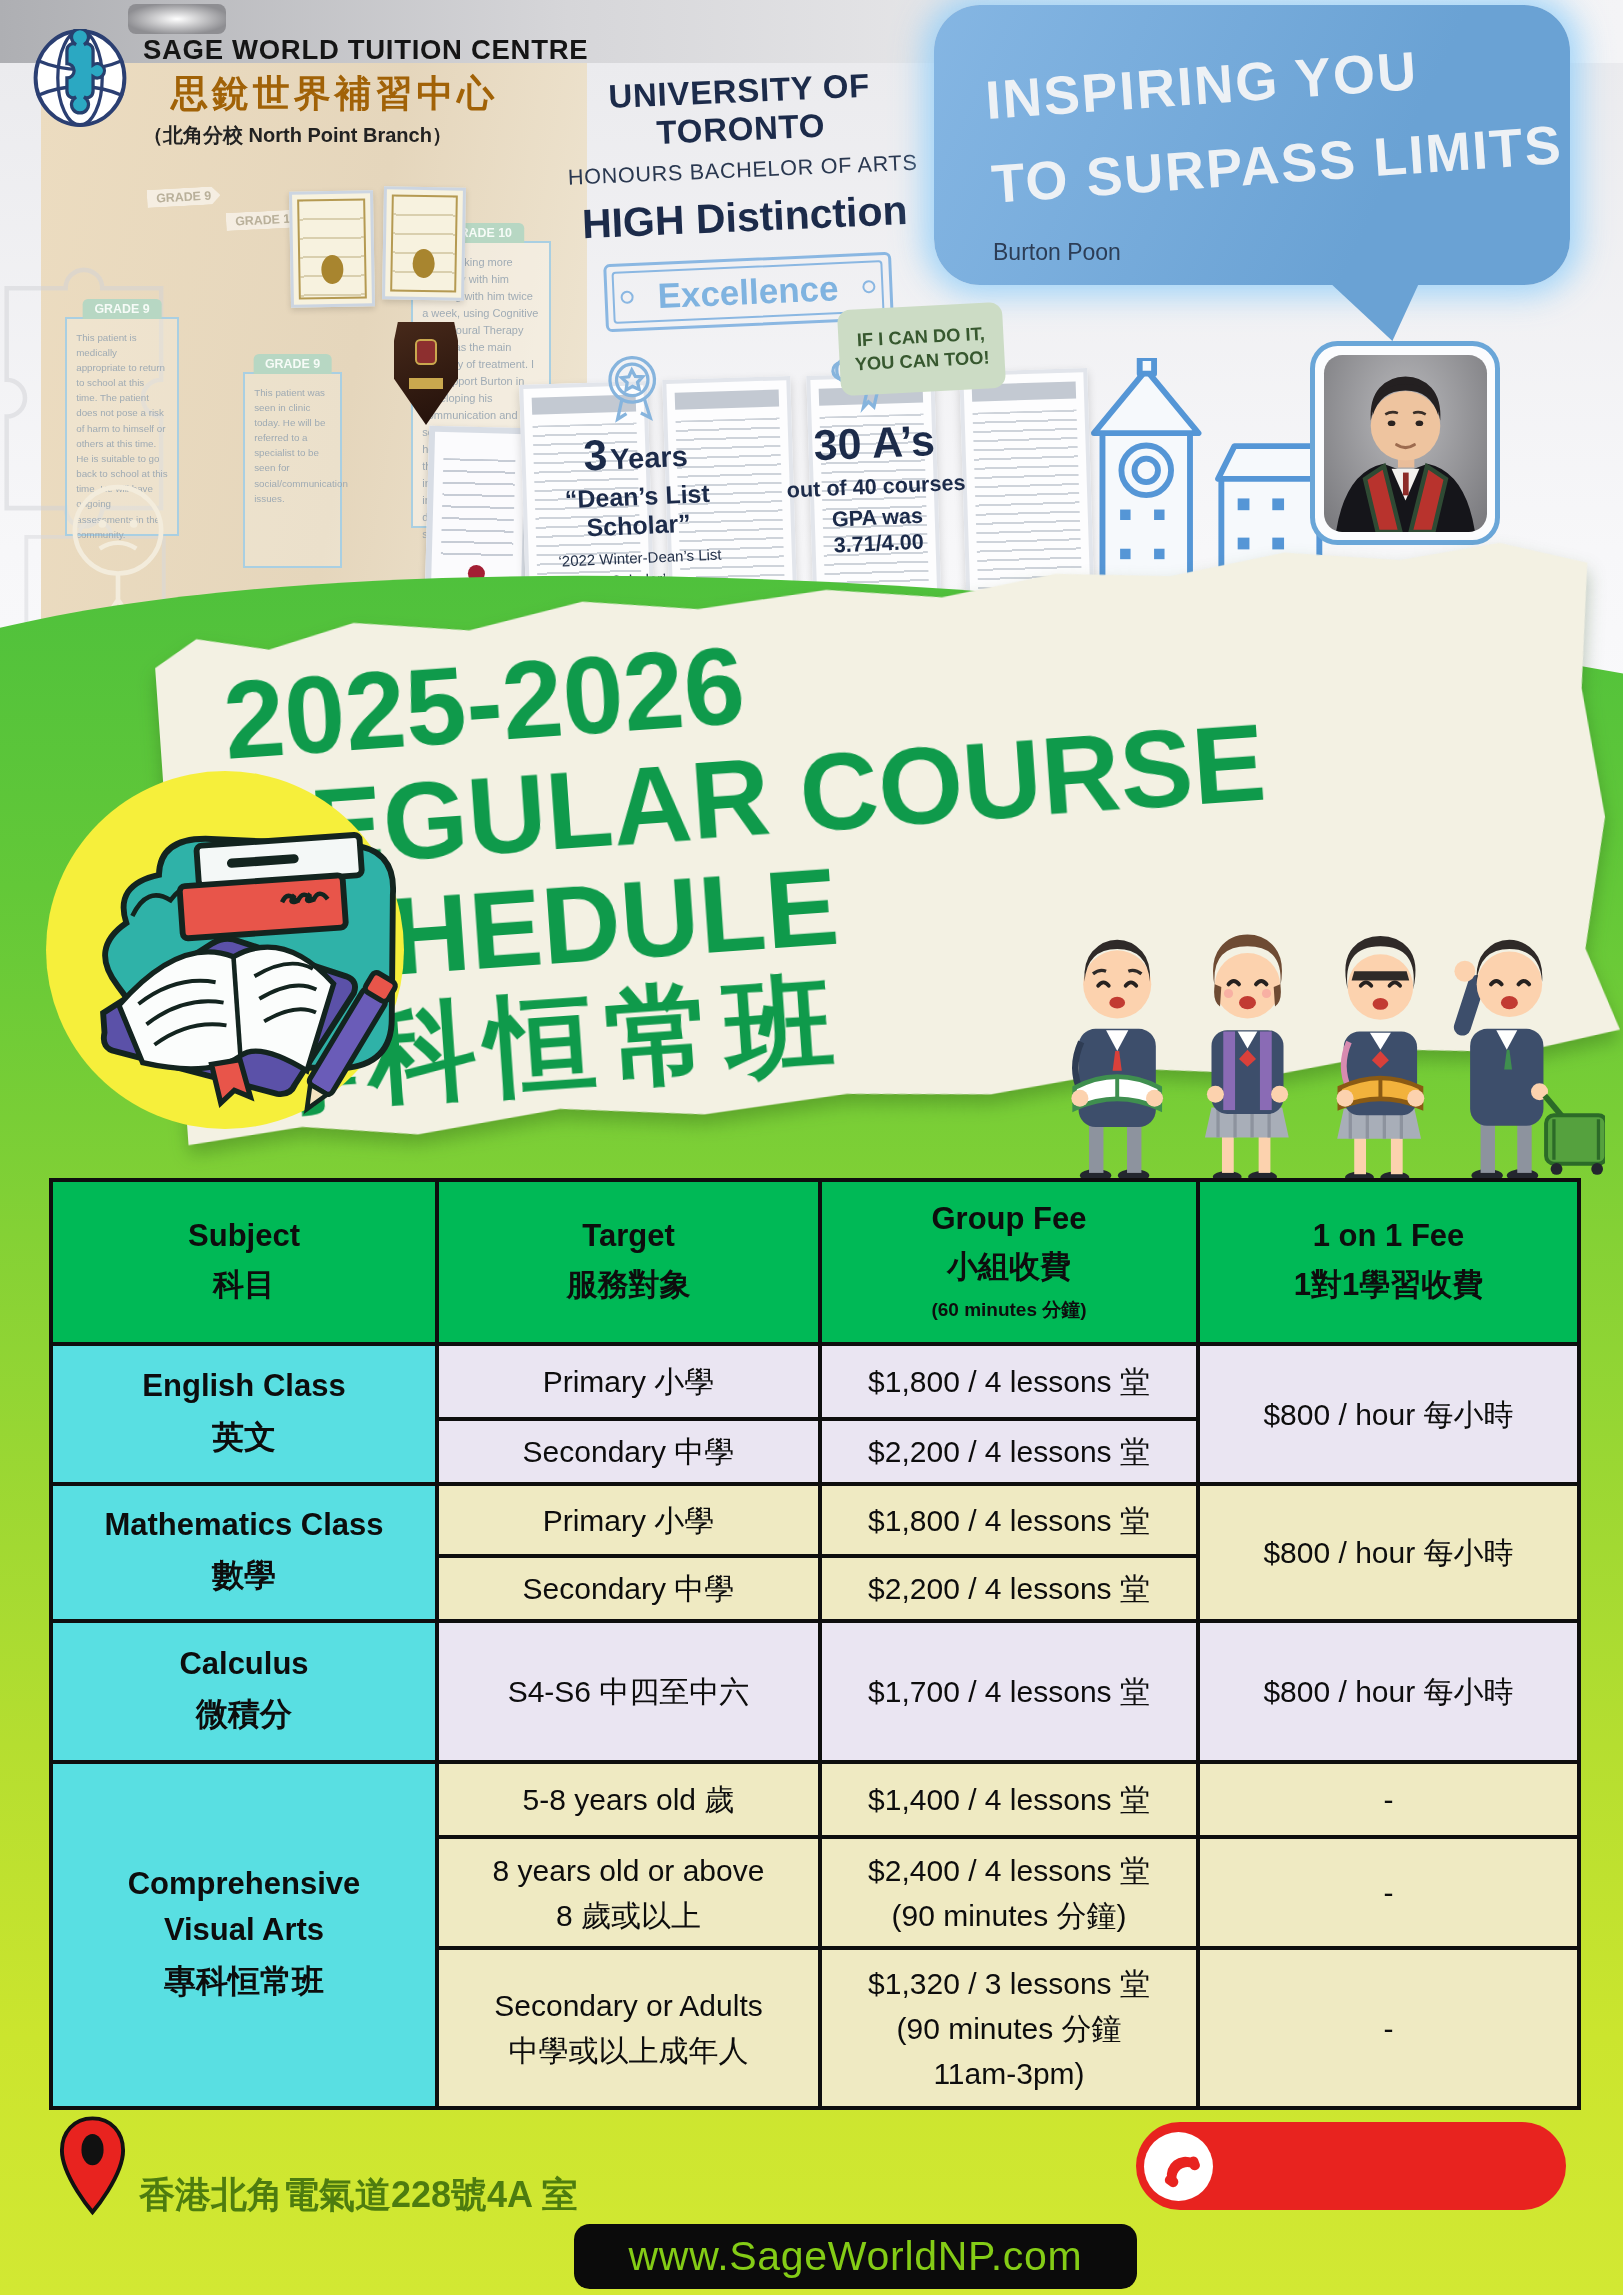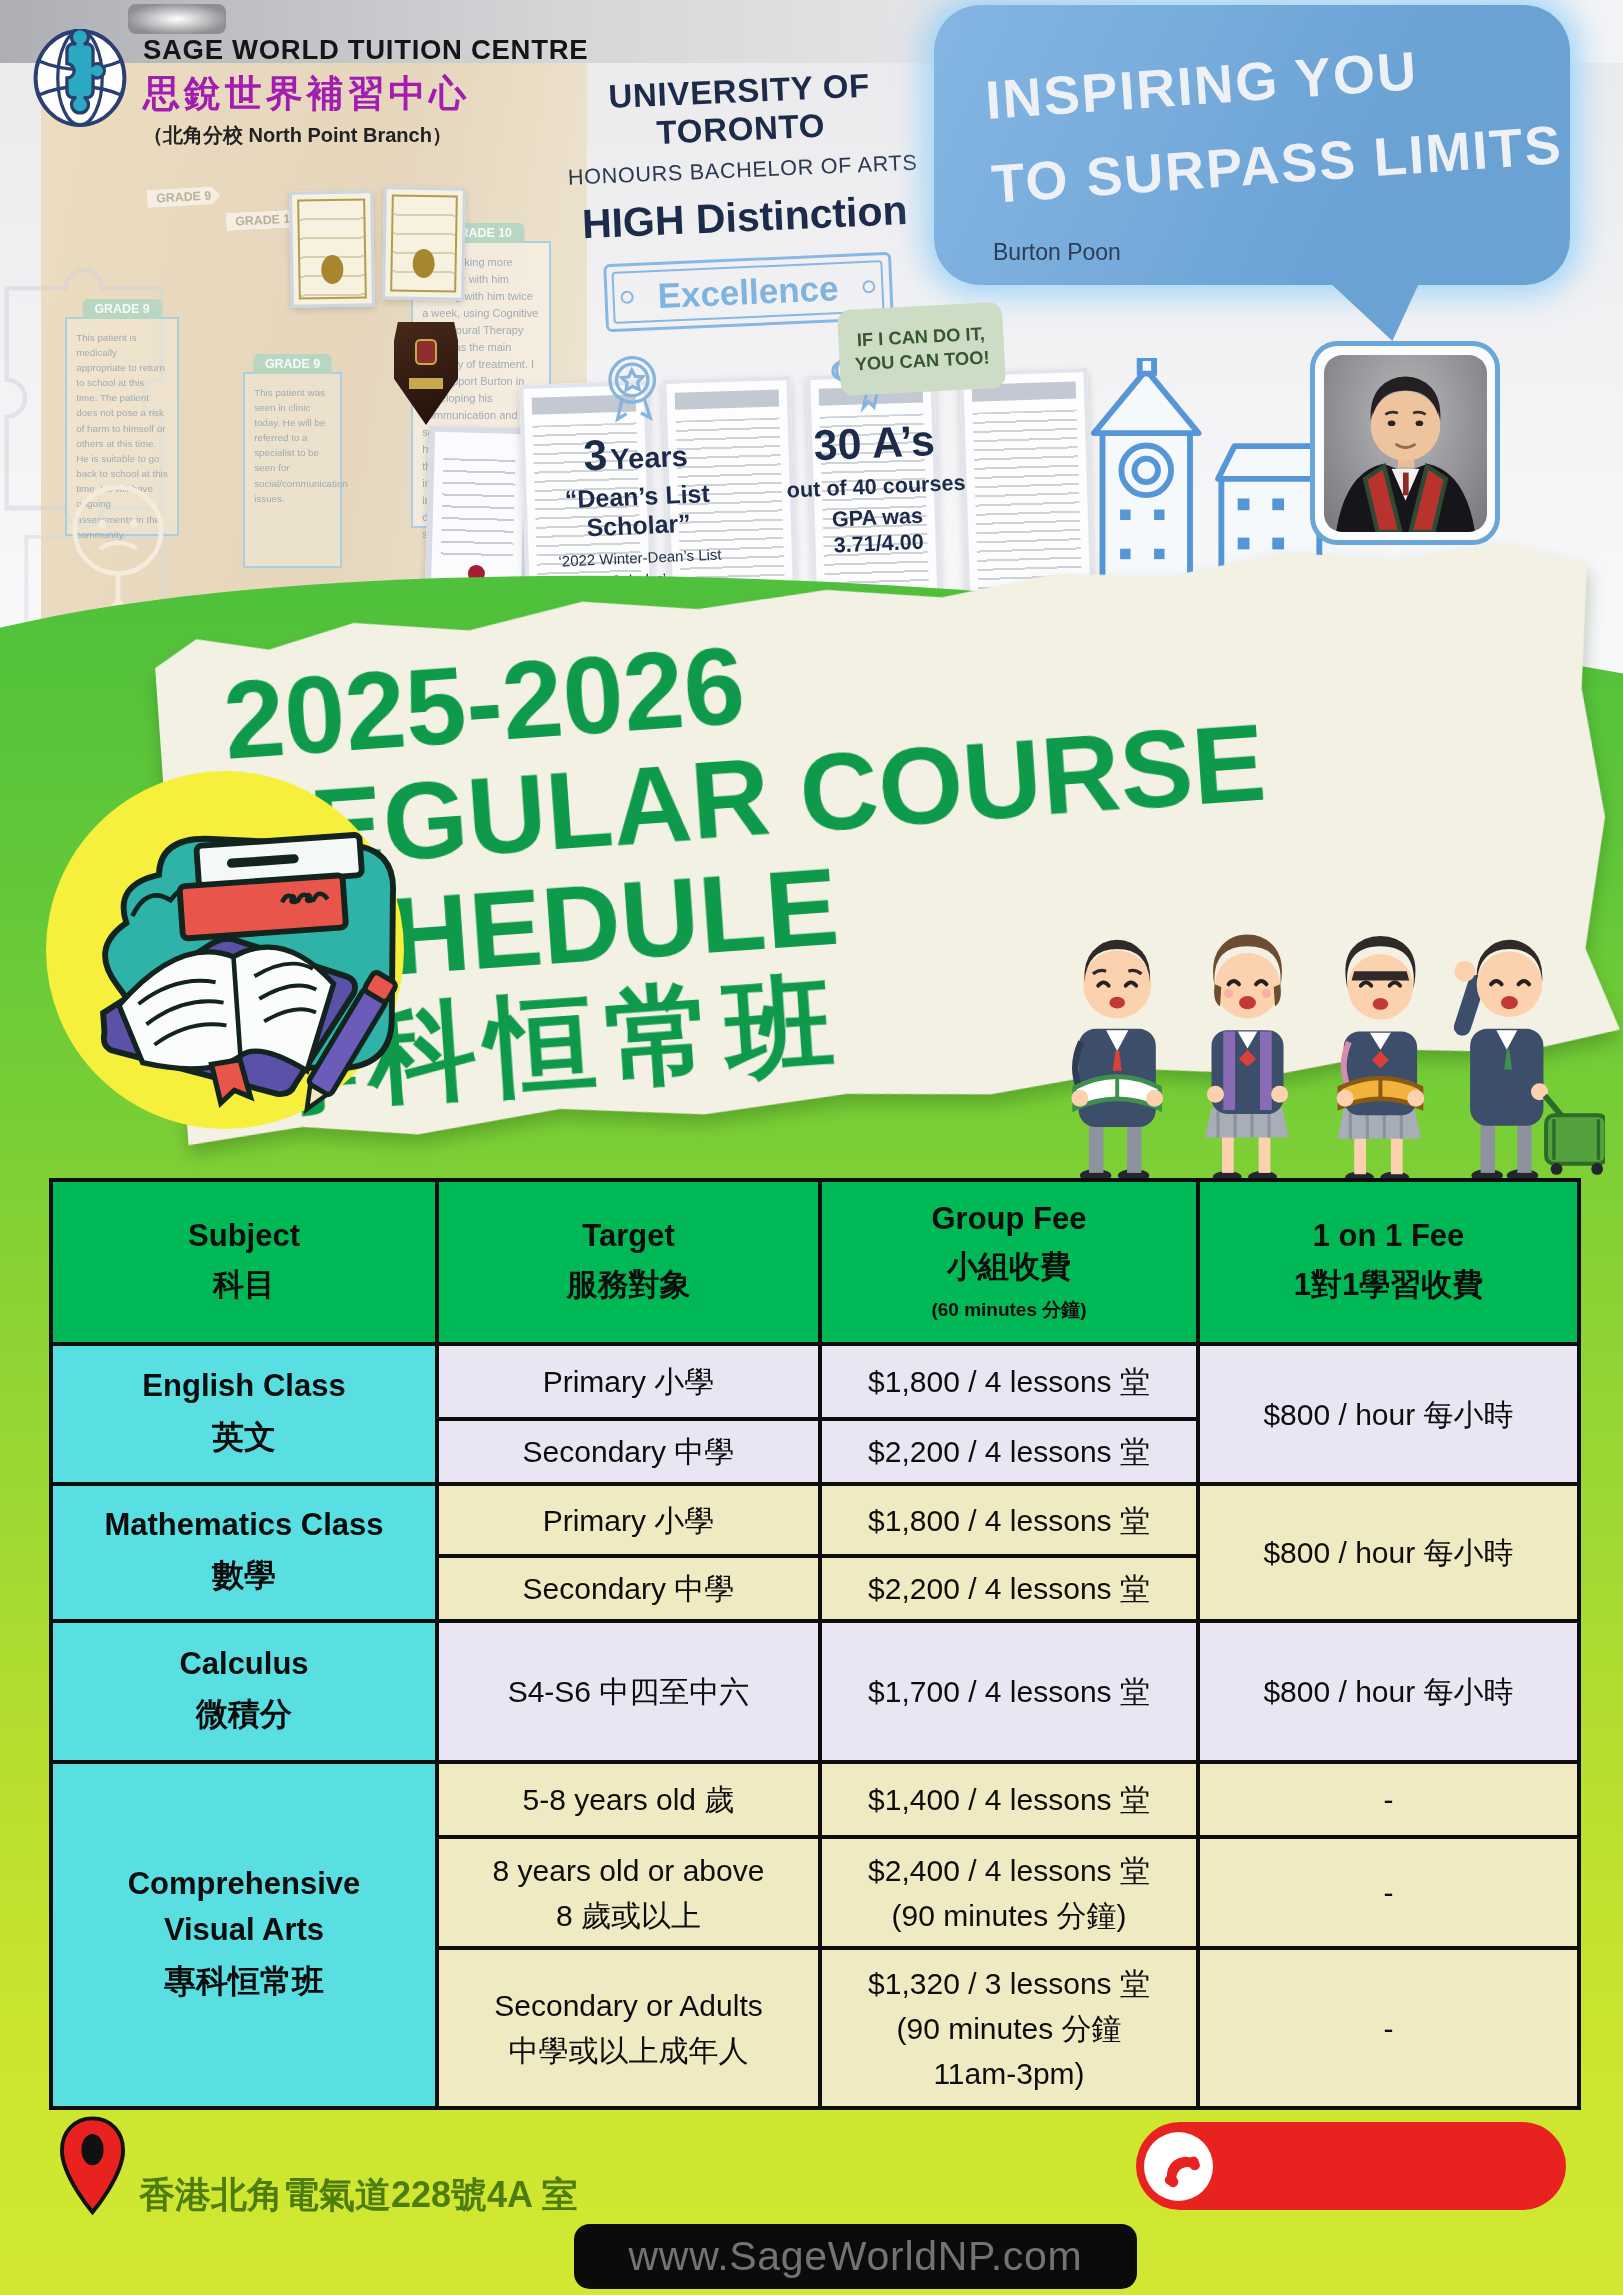--- a/index.html
+++ b/index.html
@@ -21,21 +21,21 @@
     background:linear-gradient(100deg,#ecdcc0,#e5d6bc 55%,#f0e7d4); z-index:1;}
   .neon-strip { position:absolute; left:0; top:717px; width:661px; height:29px;
     background:linear-gradient(180deg,#cfeafc,#7cc3ef); filter:blur(2px); transform:rotate(2.2deg); z-index:1;}
   .carpet { position:absolute; left:0; top:703px; width:216px; height:144px;
     background:repeating-linear-gradient(115deg,#5b7fae 0 9.2px,#47689a 9.2px 18.3px); transform:rotate(-6deg); z-index:1;}
   .puzzle-outline { z-index:1; opacity:.5; }
 
   
   .brand { z-index:2; }
   .brand-name { font-size:27.5px; font-weight:bold; letter-spacing:0.7px; color:#151515; }
-  .brand-zh   { font-size:37px; font-weight:bold; color:#a21caf; margin-top:2.6px; letter-spacing:3.9px;}
+  .brand-zh   { font-size:37px; font-weight:bold; color:#a16207; margin-top:2.6px; letter-spacing:3.9px;margin-left:28px;}
   .brand-branch { font-size:20px; font-weight:bold; color:#222; margin-top:3.9px; }
 
   
   .uoft { position:absolute; left:542px; top:72px; width:419px; text-align:center;
     transform:rotate(-2.5deg); color:#1c2b4a; z-index:2;}
   .uoft-university { font-size:33px; font-weight:bold; letter-spacing:0.7px; }
   .uoft-degree { font-size:21.6px; margin-top:9.2px; letter-spacing:0.7px; color:#2a3850;}
   .uoft-distinction { font-size:41px; font-weight:bold; margin-top:10.5px; }
   .plaque { width:288px; margin:17px auto 0; border:3.3px solid #8ab7e2; border-radius:6.5px;
     padding:5.2px; }
@@ -155,21 +155,21 @@
   tr.r-head { height:164px; } tr.r-a { height:75px; } tr.r-b { height:65px; }
   tr.r-c { height:72px; } tr.r-d { height:65px; } tr.r-calc { height:141px; }
   tr.r-v1 { height:75px; } tr.r-v2 { height:111px; } tr.r-v3 { height:160px; }
 
   
   .pin { position:absolute; left:58px; top:2114px; z-index:8; }
   .addr-en { position:absolute; left:139px; top:2120px; font-size:31px; font-weight:bold; color:#0d0d0d; z-index:8;}
   .addr-zh { position:absolute; left:139px; top:2171px; font-size:36px; font-weight:bold; color:#4d7c0f; z-index:8;}
   .site-pill { position:absolute; left:574px; top:2224px; width:563px; height:65px; z-index:8;
     background:#0b0b0b; border-radius:15.7px; display:flex; align-items:center; justify-content:center;
-    color:#737373; font-size:41px; letter-spacing:0.7px; }
+    color:#84cc16; font-size:41px; letter-spacing:0.7px; }
   .phone-badge { position:absolute; left:1136px; top:2122px; width:430px; height:88px; z-index:8;
     background:#e8231f; border-radius:46px; display:flex; align-items:center; }
   .phone-circle { width:69px; height:69px; border-radius:50%; background:#fff; margin-left:7.9px;
     display:flex; align-items:center; justify-content:center; flex:0 0 auto;}
   .phone-num { flex:1; height:69px; background:#fff; border-radius:35px; margin:0 7.9px 0 9.2px;
     display:flex; align-items:center; justify-content:center;
     font-size:50px; font-weight:bold; color:#0c0c0c; letter-spacing:2px; }
 </style>
 </head>
 <body>

